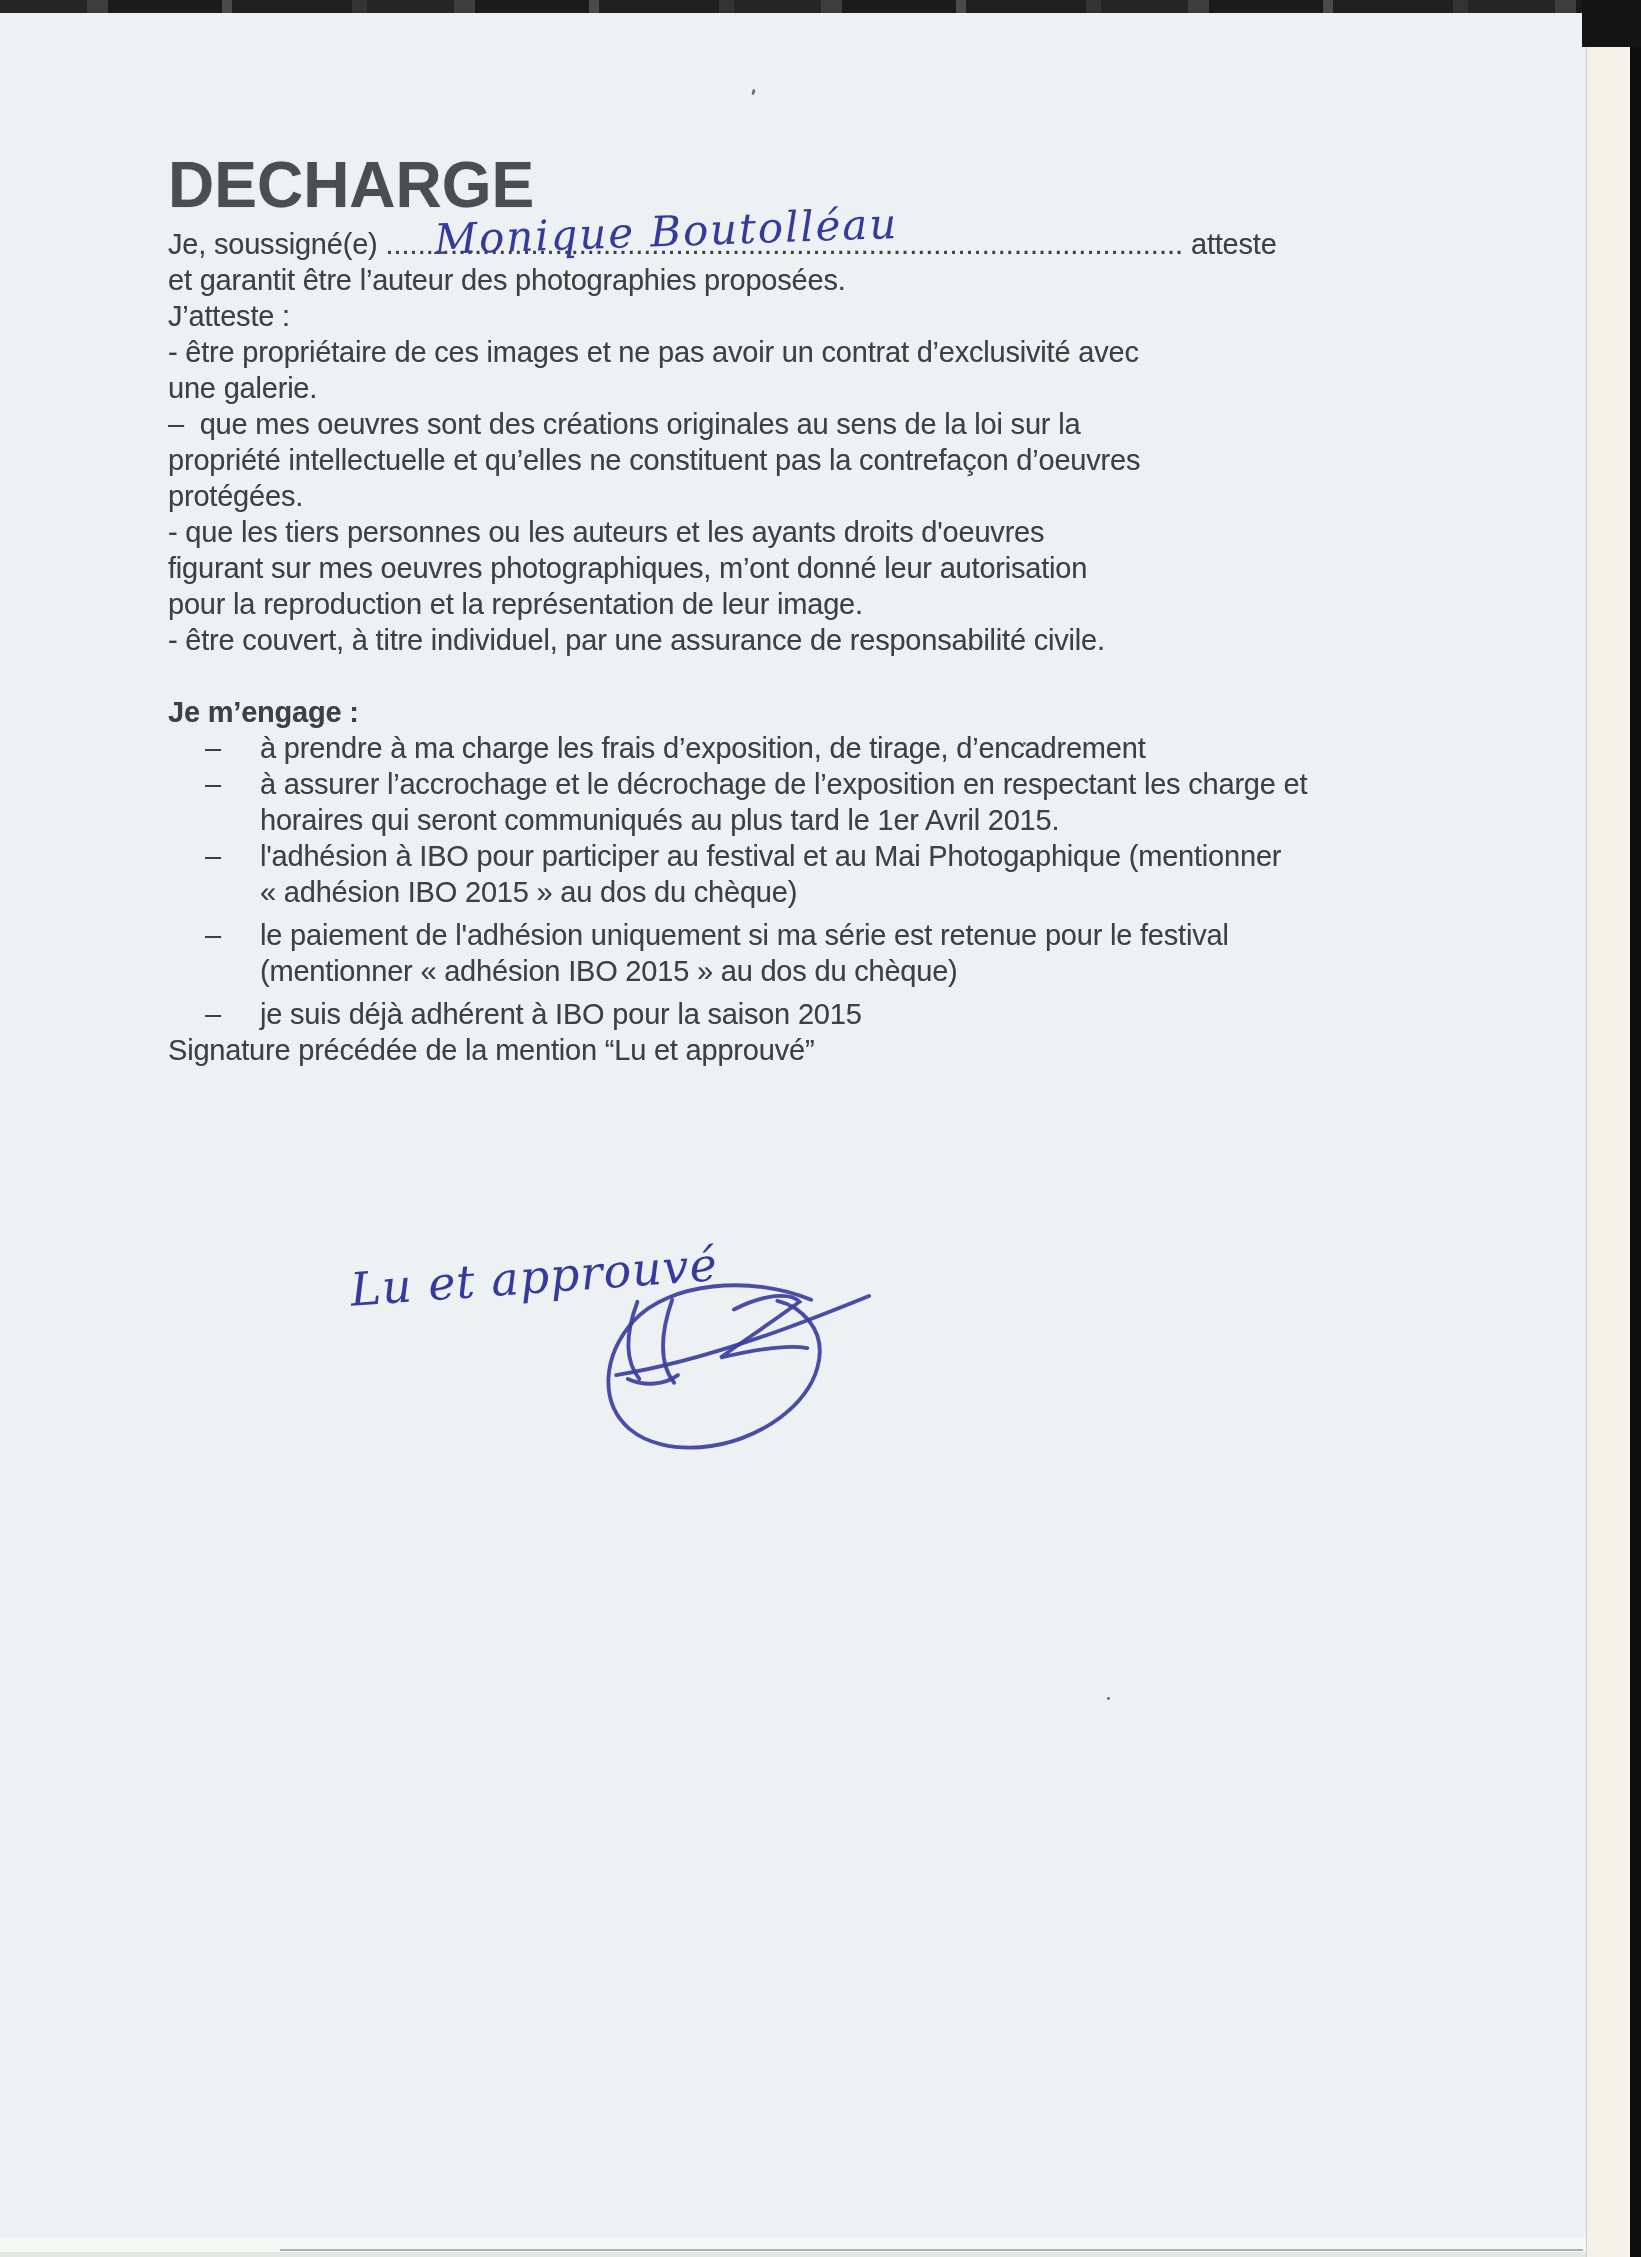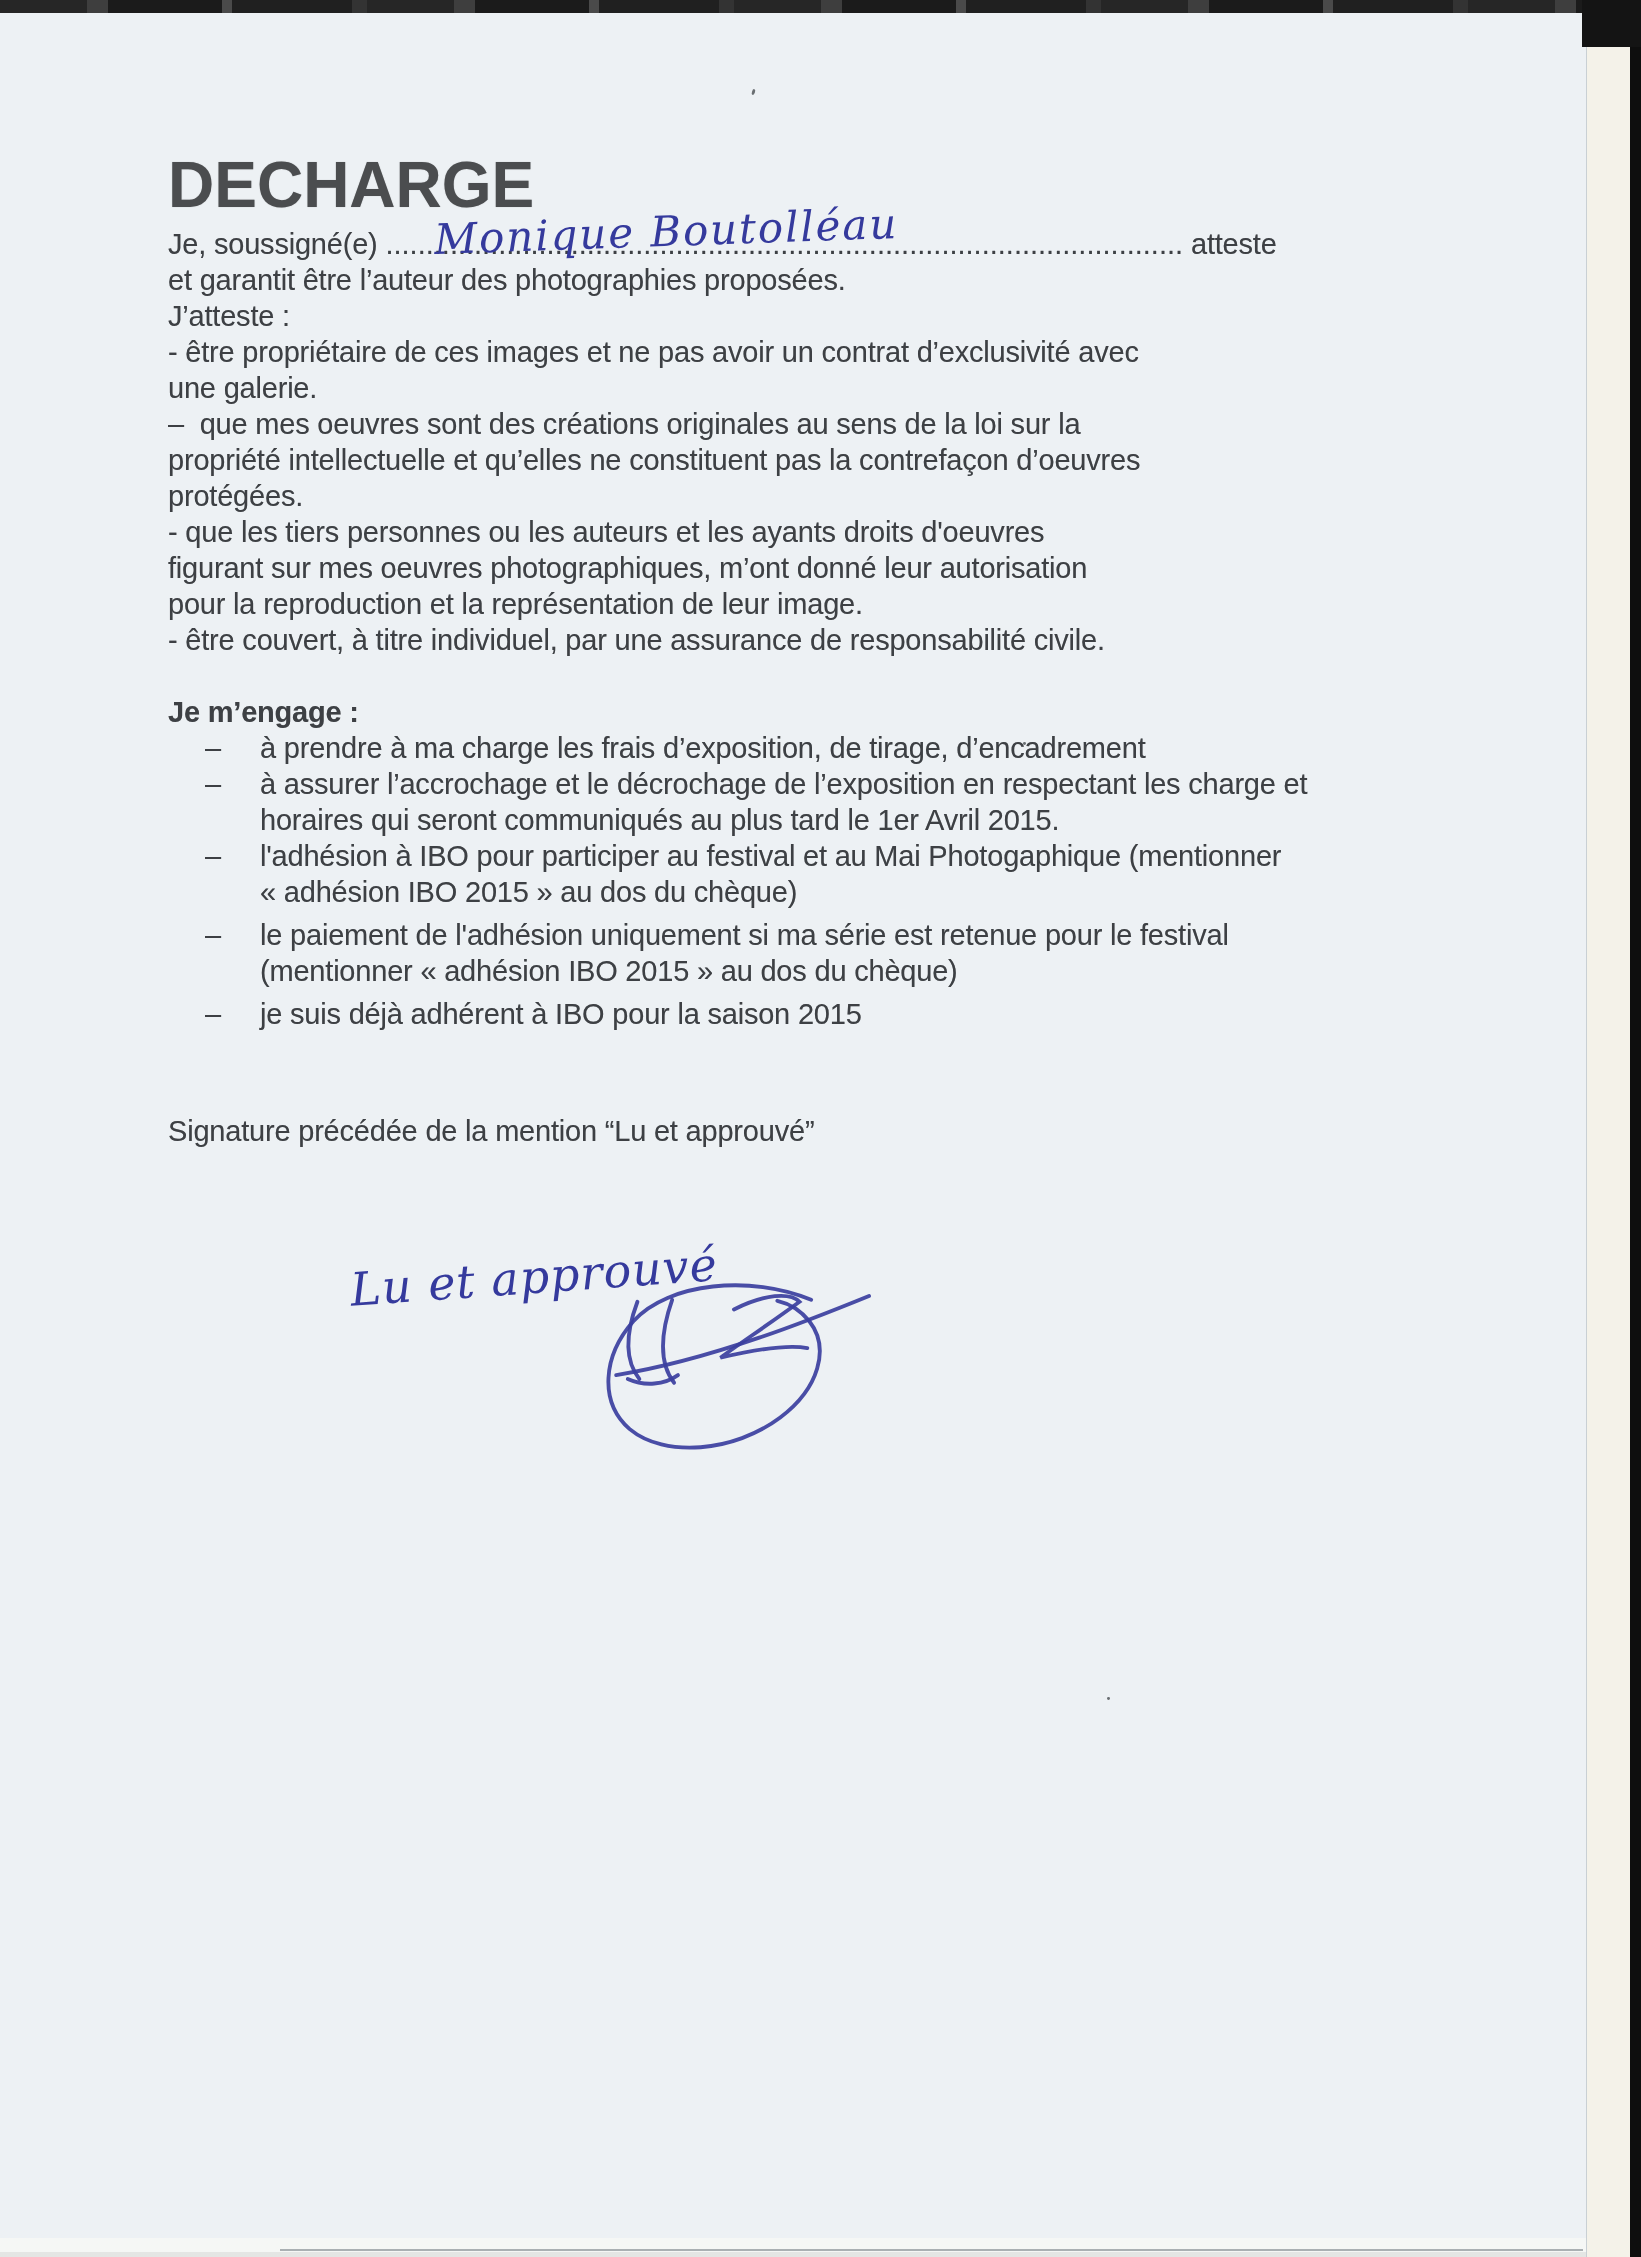--- a/index.html
+++ b/index.html
@@ -55,21 +55,21 @@
     text-shadow:0 0 1px rgba(70,70,70,.35);
   }
   .line{
     font-size:29px;line-height:36px;height:36px;
     white-space:pre;letter-spacing:-0.2px;
     text-shadow:0 0 0.6px rgba(60,60,60,.35);
   }
   .line.heading{font-weight:bold;}
   .gap{margin-top:36px;}
   .mt4{margin-top:7px;}
-  .sig-gap{margin-top:81px;}
+  .sig-gap{}
   .bullet{padding-left:37px;}
   .bullet .dash{display:inline-block;width:55px;}
   .cont{padding-left:92px;}
   .dots{letter-spacing:0;}
 
   
   .ink{color:#353a9d;font-family:"DejaVu Serif",serif;font-style:italic;}
   .hw-name{
     position:absolute;left:434px;top:207px;
     font-size:42px;letter-spacing:1.9px;transform:rotate(-2deg);

